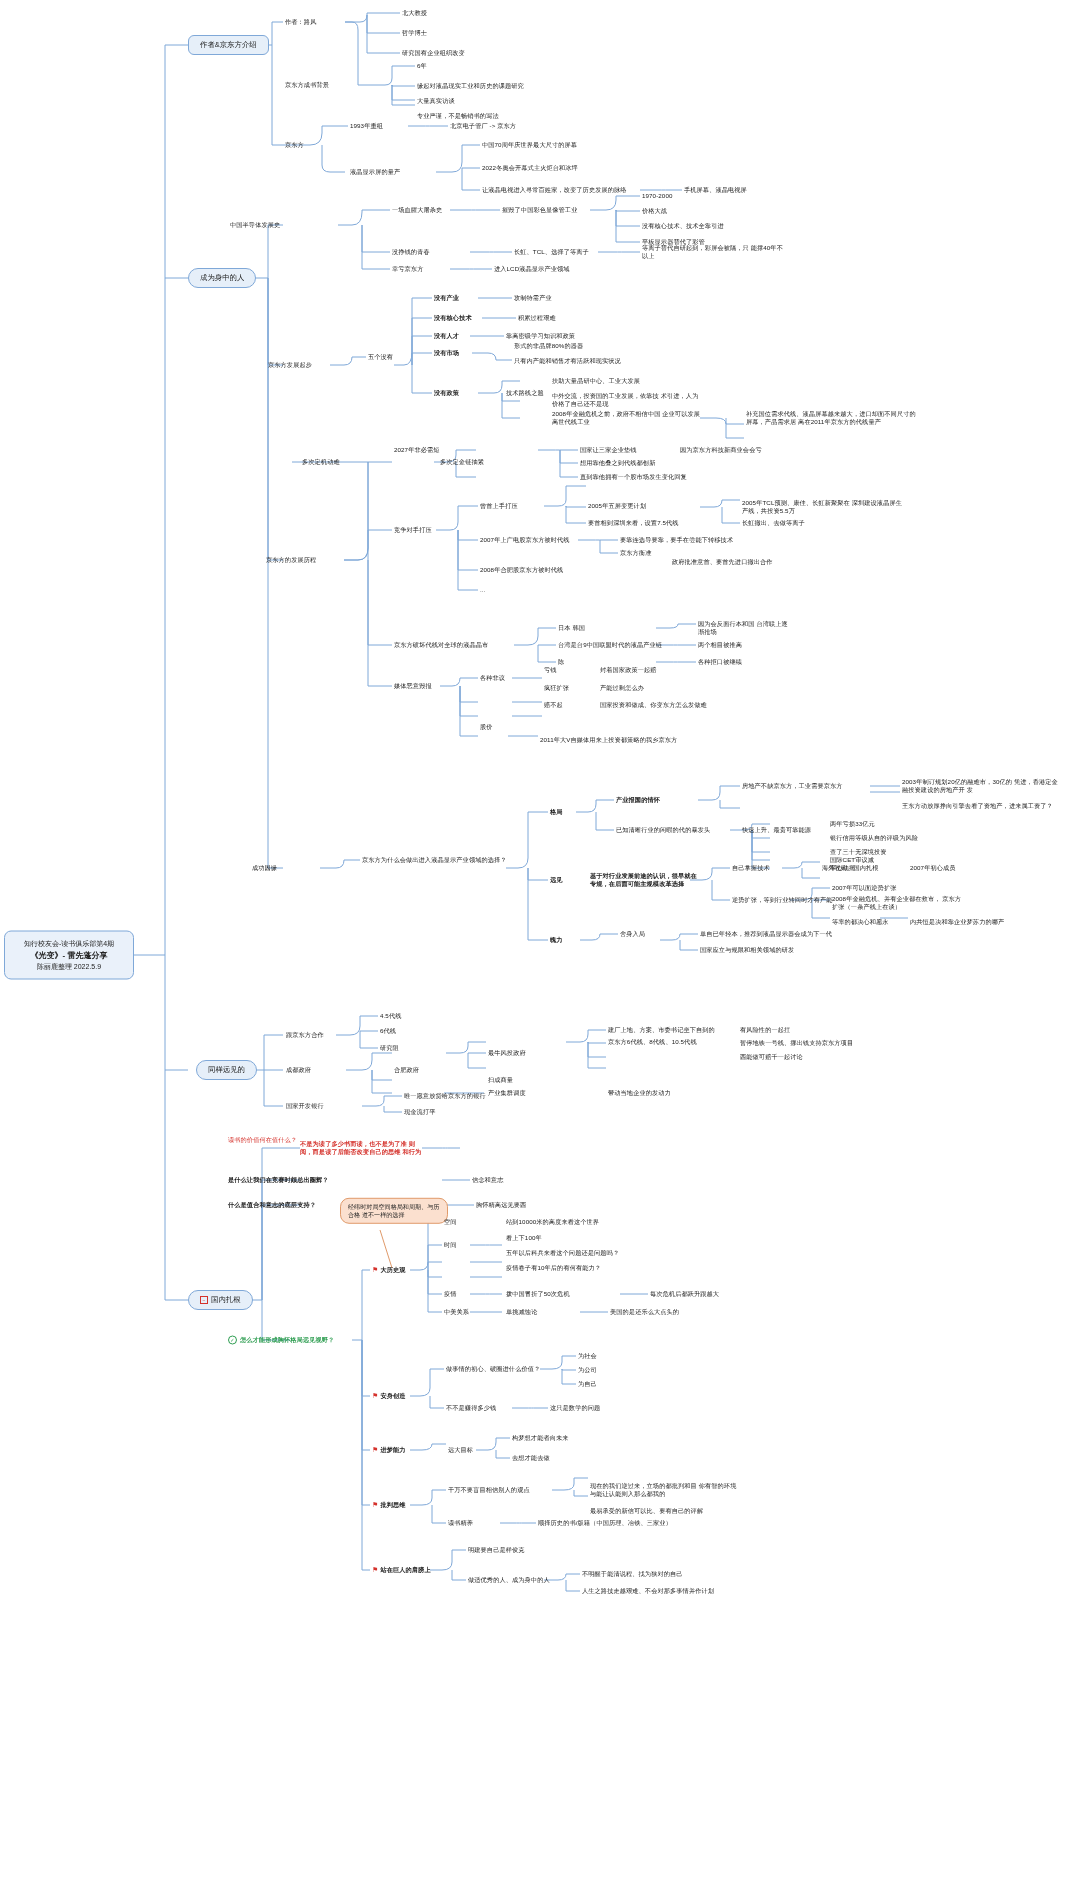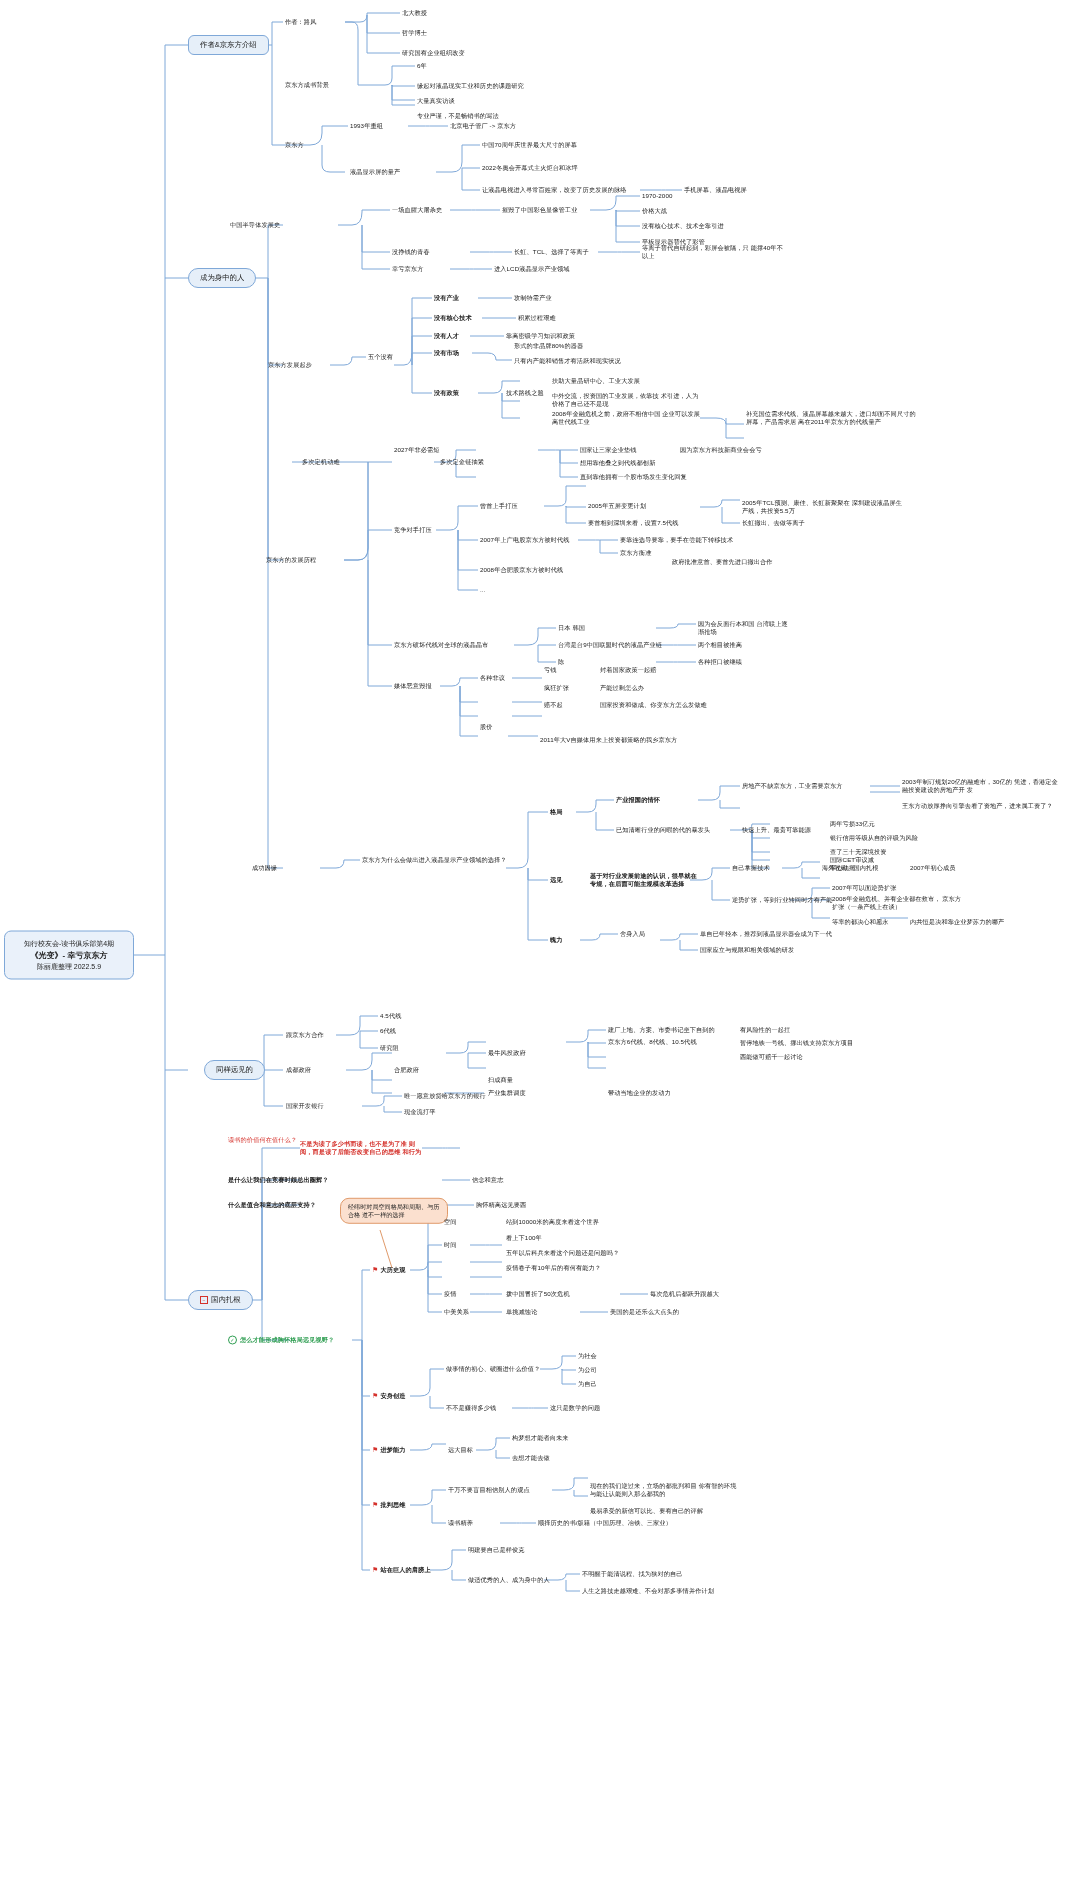--- a/index.html
+++ b/index.html
@@ -233,27 +233,27 @@
     <path d="M452,1570 V1580 H466"></path>
     <path d="M544,1580 H558 Q566,1580 566,1574 V1574 H580"></path>
     <path d="M566,1580 V1591 H580"></path>
 
     <path d="M392,1268 L380,1230" stroke="#e09a6a"></path>
   </g>
 </svg>
 
 <div class="root" style="left:4px;top:955px;">
   <div>知行校友会-读书俱乐部第4期</div>
-  <div><b>《光变》- 幸亏京东方</b></div>
+  <div><b>《光变》- 雷先蓬分享</b></div>
   <div>陈丽鹿整理 2022.5.9</div>
 </div>
 
 <div class="lvl1" style="left:188px;top:45px;border-radius:6px;">作者&amp;京东方介绍</div>
 <div class="lvl1" style="left:188px;top:278px;">成为身中的人</div>
-<div class="lvl1" style="left:204px;top:1070px;">同样远见的</div>
+<div class="lvl1" style="left:196px;top:1070px;">同样远见的</div>
 <div class="lvl1" style="left:188px;top:1300px;">
   <span class="sq">−</span><span>国内扎根</span>
 </div>
 
 <div class="node" style="left:285px;top:22px;">作者：路风</div>
 <div class="node" style="left:402px;top:13px;">北大教授</div>
 <div class="node" style="left:402px;top:33px;">哲学博士</div>
 <div class="node" style="left:402px;top:53px;">研究国有企业组织改变</div>
 <div class="node" style="left:285px;top:85px;">京东方成书背景</div>
 <div class="node" style="left:417px;top:66px;">6年</div>

